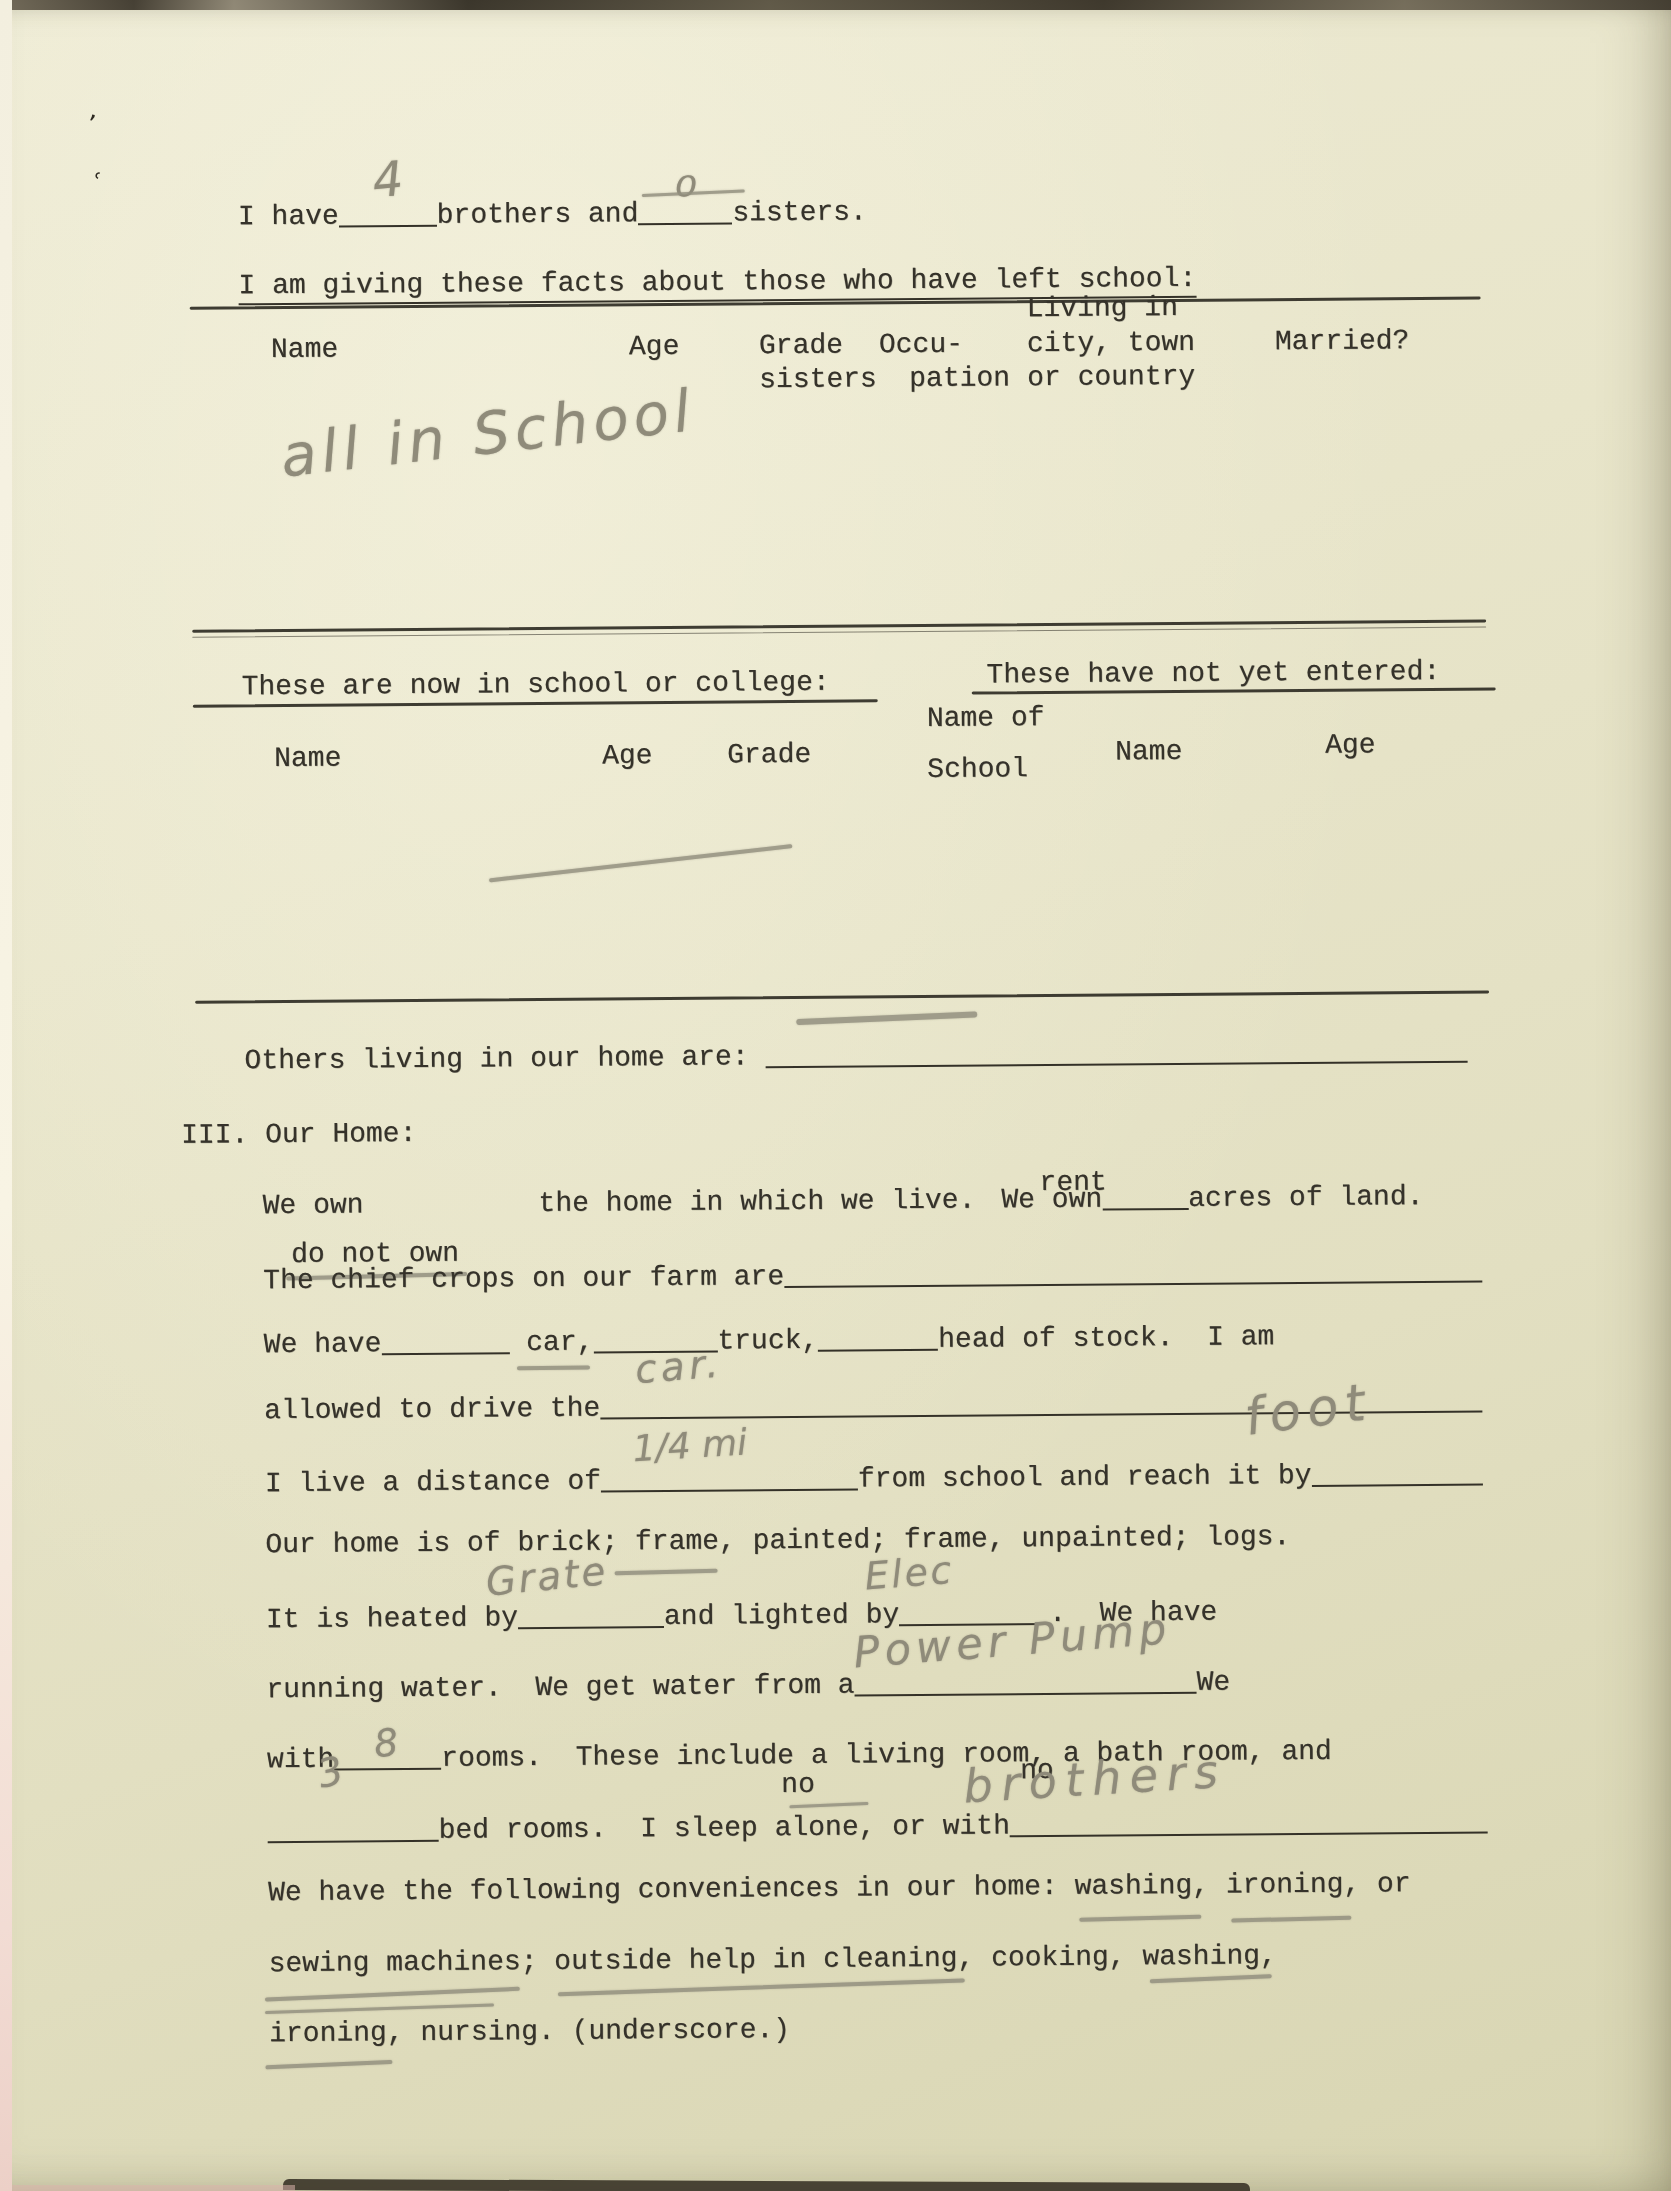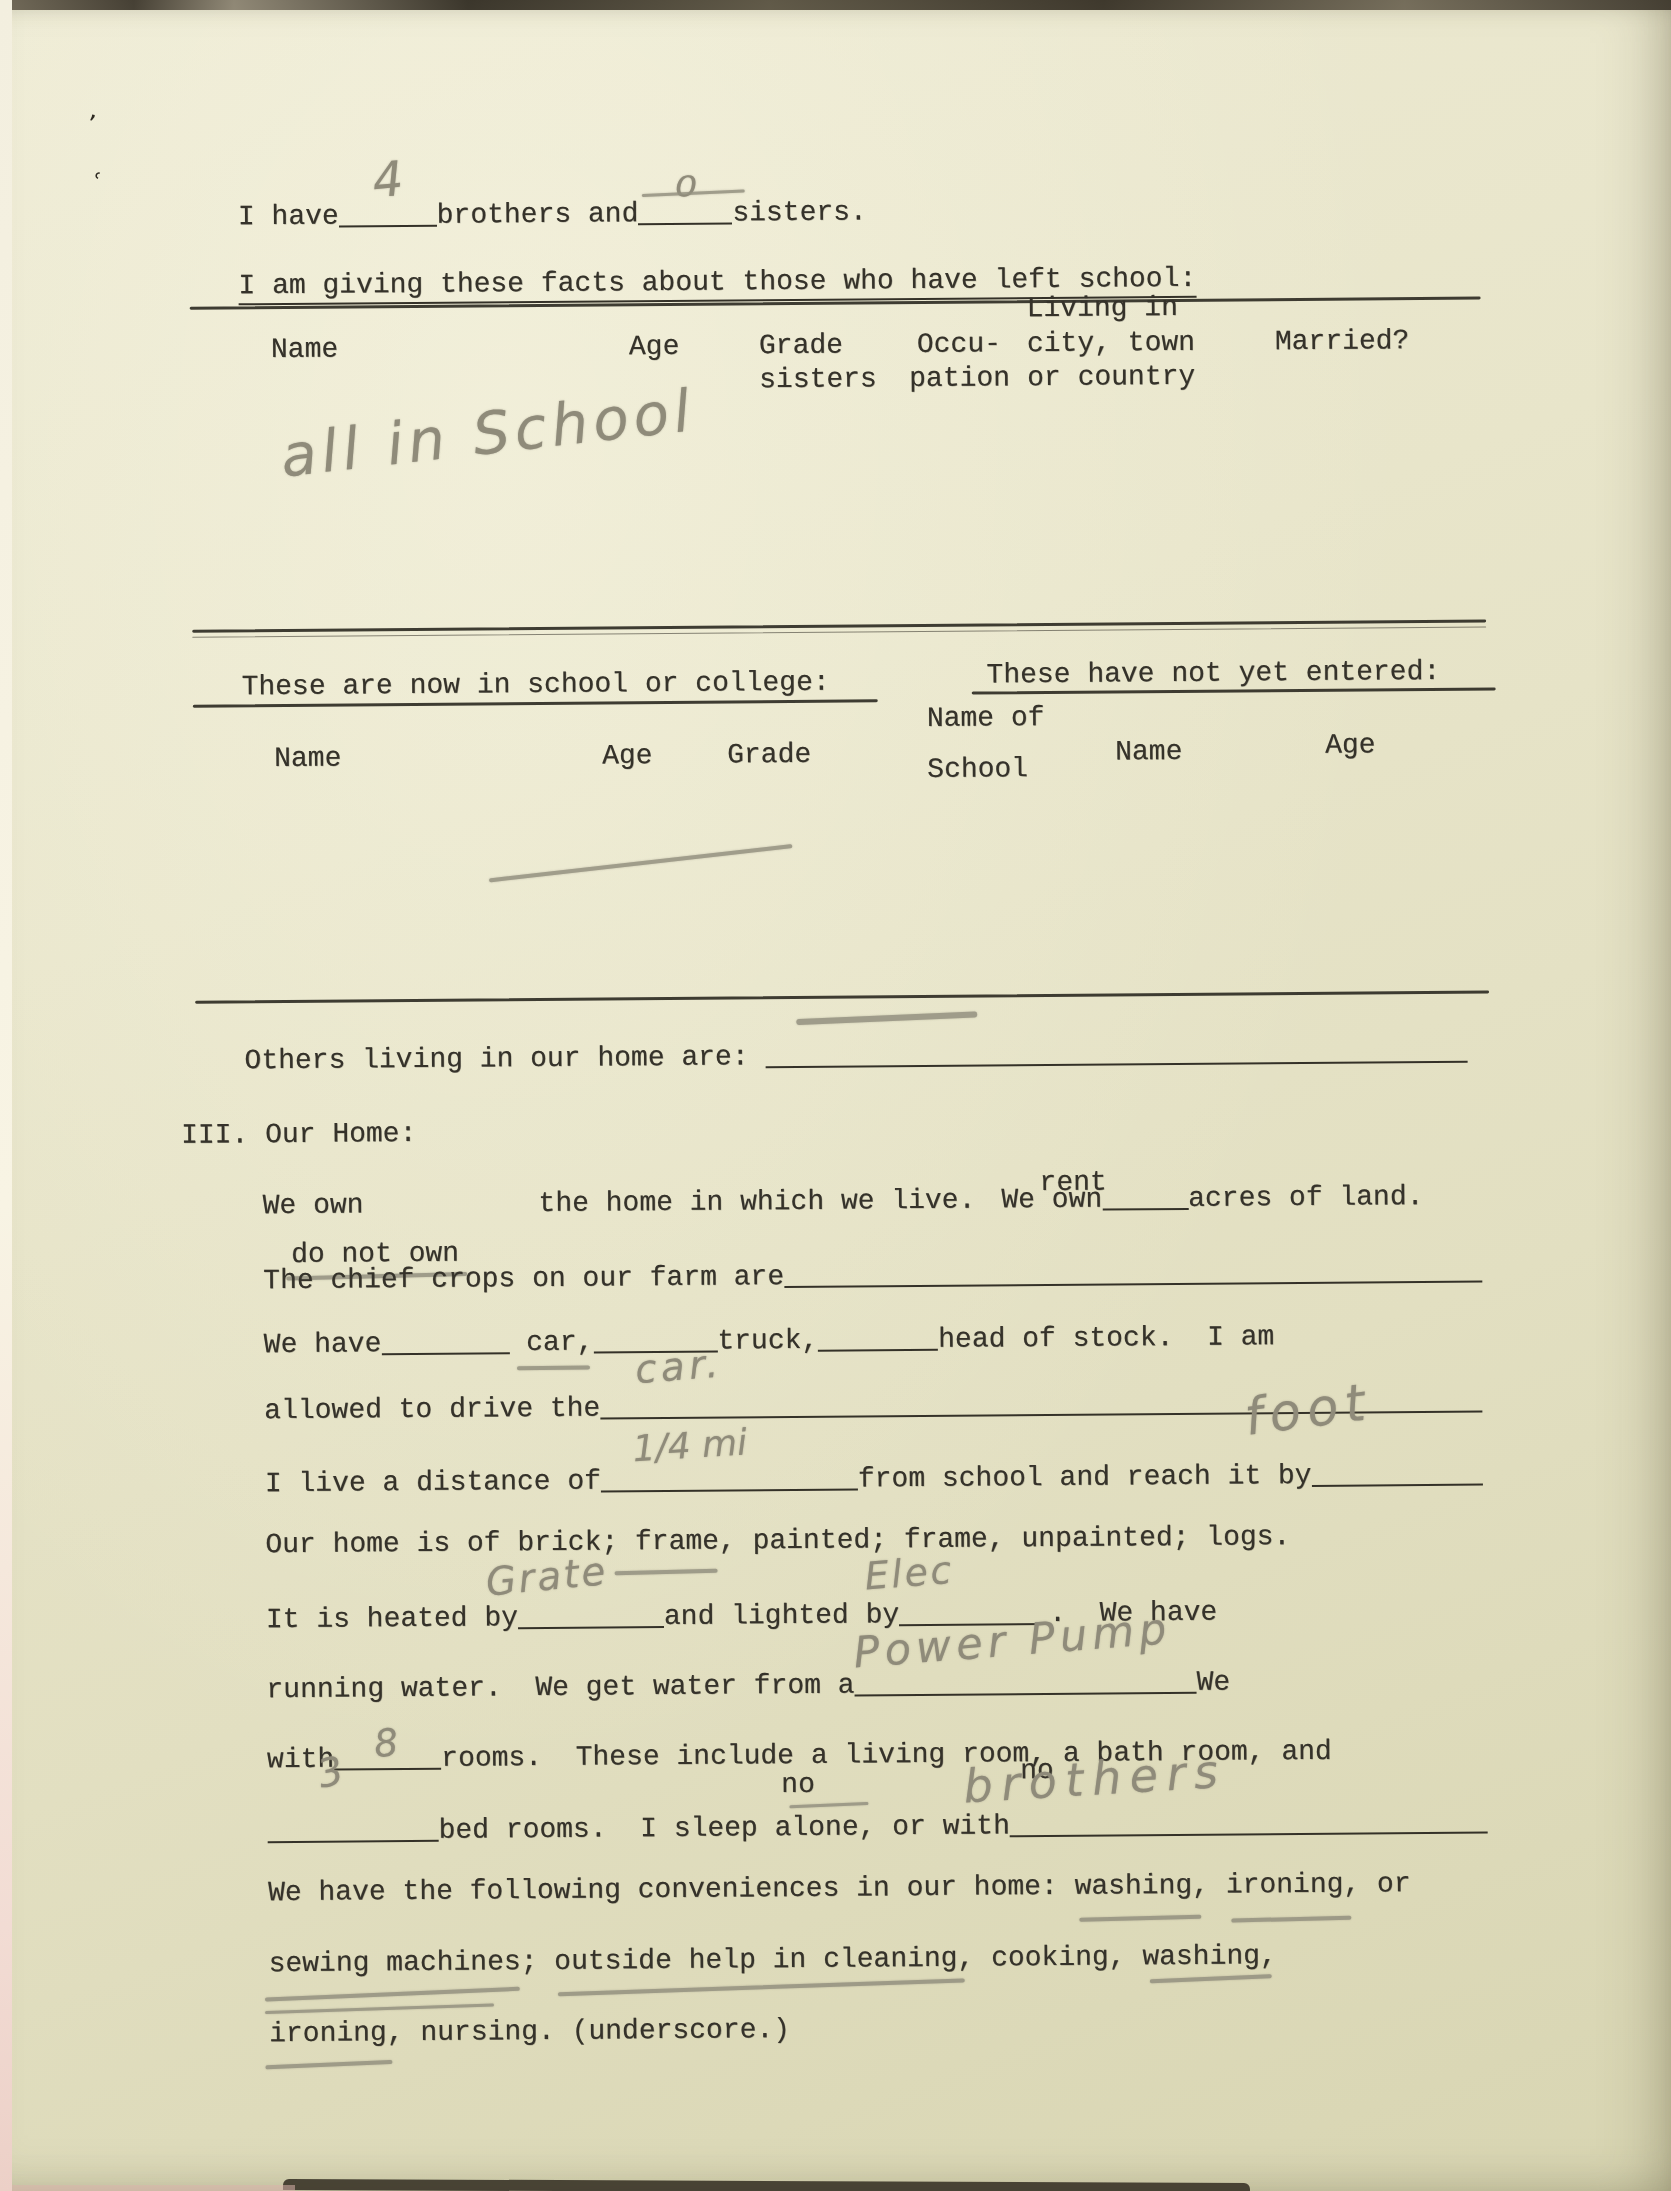--- a/index.html
+++ b/index.html
@@ -62,21 +62,21 @@
     <div class="hw" style="left:681px;top:164px;font-size:36px;transform:rotate(-4deg) scaleY(.78);">0</div>
     <div class="pline" style="left:648px;top:190px;width:103px;height:3.4px;transform:rotate(-2deg);"></div>
 
     <div class="tline" style="left:244px;top:264px;"><span class="u">I am giving these facts about those who have left school:</span></div>
     <div class="rule" style="left:195px;top:301px;width:1291px;"></div>
 
     <div class="tline" style="left:1032px;top:293px;">Living in</div>
     <div class="tline" style="left:276px;top:328px;">Name</div>
     <div class="tline" style="left:634px;top:328px;">Age</div>
     <div class="tline" style="left:764px;top:328px;">Grade</div>
-    <div class="tline" style="left:922px;top:328px;">Occu-</div>
+    <div class="tline" style="left:884px;top:328px;">Occu-</div>
     <div class="tline" style="left:1032px;top:328px;">city, town</div>
     <div class="tline" style="left:1280px;top:328px;">Married?</div>
     <div class="tline" style="left:764px;top:362px;">sisters</div>
     <div class="tline" style="left:914px;top:362px;">pation</div>
     <div class="tline" style="left:1032px;top:362px;">or country</div>
 
     <div class="hw" style="left:284px;top:396px;font-size:58px;letter-spacing:5.1px;transform:rotate(-6deg);">all in School</div>
 
     <div class="rule" style="left:195px;top:624px;width:1294px;"></div>
     <div class="rule thin" style="left:195px;top:631px;width:1294px;"></div>

